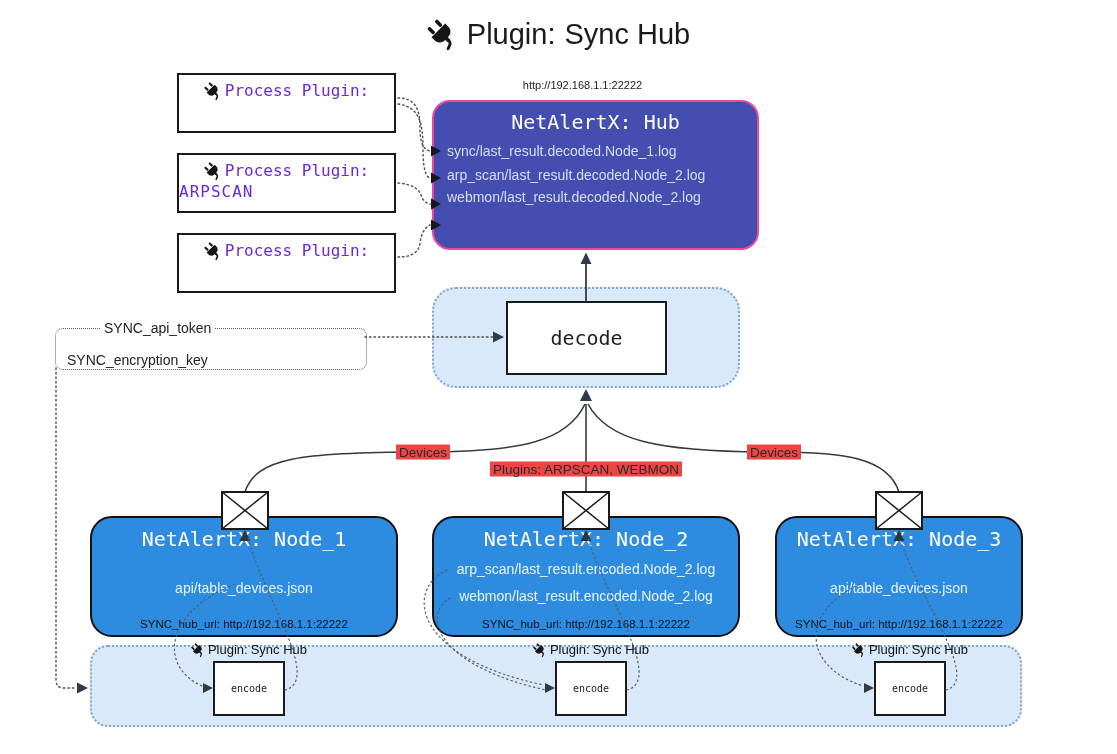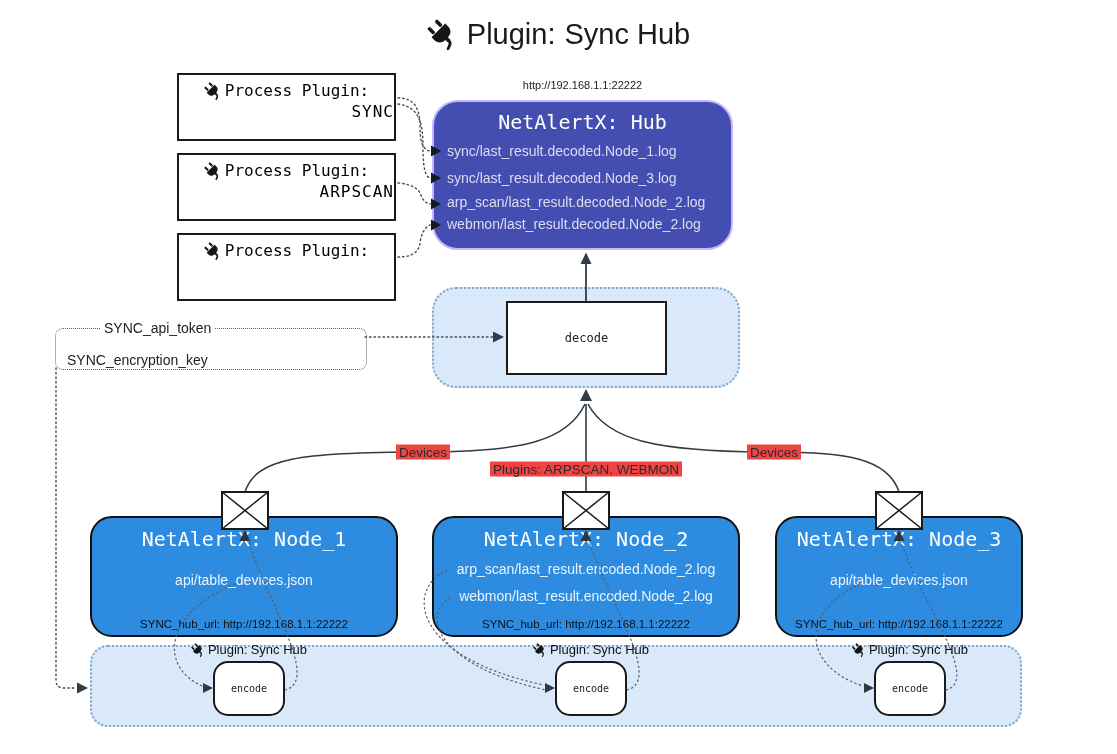--- a/index.html
+++ b/index.html
@@ -7,55 +7,55 @@
          font-family:"Liberation Sans",sans-serif;color:#1a1a1a;}
   .mono{font-family:"DejaVu Sans Mono","Liberation Mono",monospace;}
   .b{font-weight:normal;}
   .overlay{position:absolute;left:0;top:0;width:1117px;height:754px;pointer-events:none;z-index:5;}
   .lbl{z-index:6;}
 
   .page-title{position:absolute;top:18px;left:0;width:100%;display:flex;justify-content:center;
               align-items:center;gap:9px;font-size:29px;z-index:2;}
   .plug{fill:#151515;color:#151515;transform:rotate(-45deg);flex:0 0 auto;}
 
-  .procbox{position:absolute;left:177px;width:219px;height:68px;background:#fff;border:2px solid #1a1a1a;
-           box-sizing:border-box;text-align:right;font-size:16px;color:#000000;z-index:2;}
+  .procbox{position:absolute;left:177px;width:219px;height:60px;background:#fff;border:2px solid #1a1a1a;
+           box-sizing:border-box;text-align:left;font-size:16px;color:#6d28d9;z-index:2;}
   .pb-l1{margin-top:6px;display:flex;align-items:center;justify-content:center;gap:3px;}
   .pb-l2{margin-top:2px;letter-spacing:1px;}
 
   .hub-url-top{position:absolute;left:432px;top:79px;width:301px;text-align:center;font-size:11px;color:#222;z-index:2;}
-  .hub{position:absolute;left:432px;top:100px;width:301px;height:150px;background:var(--hub-bg,#444db0);
-       border:2px solid #c4b5fd;border-radius:26px;box-sizing:border-box;z-index:2;}
+  .hub{position:absolute;left:432px;top:100px;width:327px;height:150px;background:var(--hub-bg,#444db0);
+       border:2px solid #ec4899;border-radius:18px;box-sizing:border-box;z-index:2;}
   .hub-title{margin-top:8px;text-align:center;font-size:20px;color:#fff;}
   .hub-lines{margin-top:4px;padding-left:13px;font-size:14px;color:var(--hub-text,#d9def0);text-align:left;}
   .hl-tall{line-height:27px;}
   .hl-short{line-height:21.5px;}
 
   .panel{position:absolute;background:var(--panel-bg,#d9e9f9);border:2px dotted var(--panel-border,#7fa7cc);
          box-sizing:border-box;z-index:1;}
   .panel.decode-panel{left:432px;top:287px;width:308px;height:101px;border-radius:24px;}
   .panel.encode-panel{left:90px;top:645px;width:932px;height:82px;border-radius:18px;}
 
   .whitebox{position:absolute;background:#fff;border:2px solid #1a1a1a;box-sizing:border-box;
             display:flex;align-items:center;justify-content:center;color:#222;z-index:2;}
-  .decode-box{left:506px;top:301px;width:161px;height:74px;font-size:12px;}
-  .encode-box{top:661px;width:72px;height:55px;font-size:10px;border-radius:15px;}
+  .decode-box{left:506px;top:301px;width:161px;height:74px;font-size:20px;}
+  .encode-box{top:661px;width:72px;height:55px;font-size:10px;}
 
   .token-rect{position:absolute;left:55px;top:328px;width:310px;height:40px;border:1px dotted #5e5e5e;
               border-radius:8px;z-index:2;}
   .token-label{position:absolute;background:#fff;padding:0 3px;font-size:14px;color:#222;white-space:nowrap;text-align:right;}
 
   .edge-label{position:absolute;transform:translate(-50%,-50%);background:#ef4444;padding:0 3px;
               font-size:13.5px;color:#2b2b2b;white-space:nowrap;}
 
   .node{position:absolute;top:516px;height:121px;background:var(--node-bg,#2d8ce0);border:2px solid #111;
         border-radius:22px;box-sizing:border-box;z-index:2;}
   .node-title{margin-top:9px;text-align:center;font-size:20px;color:#fff;}
   .node-lines{text-align:center;font-size:14px;color:var(--node-text,#e9f4fd);line-height:27px;}
-  .node-lines.single{margin-top:16px;}
+  .node-lines.single{margin-top:24px;}
   .node-lines.double{margin-top:5px;}
   .node-huburl{position:absolute;bottom:5px;left:0;width:100%;text-align:center;font-size:11.5px;color:#0d1117;}
 
   .enc-label{position:absolute;top:642px;transform:translateX(-50%);display:flex;align-items:center;gap:3px;
              font-size:13px;color:#111;white-space:nowrap;z-index:6;}
 </style>
 </head>
 <body>
 
 <svg width="0" height="0" style="position:absolute" aria-hidden="true">
@@ -78,21 +78,20 @@
     <span class="b">Sync Hub</span>
   </div>
 
   <div class="procbox mono" style="top:73px">
     <div class="pb-l1">
       <svg class="plug" width="18" height="18" viewBox="0 0 24 24">
           <use href="#plug"></use>
         </svg>
       <span>Process Plugin:</span>
     </div>
-    <div class="pb-l2">SYNC</div>
   </div>
   <div class="procbox mono" style="top:153px">
     <div class="pb-l1">
       <svg class="plug" width="18" height="18" viewBox="0 0 24 24">
           <use href="#plug"></use>
         </svg>
       <span>Process Plugin:</span>
     </div>
     <div class="pb-l2">ARPSCAN</div>
   </div>
@@ -105,21 +104,20 @@
     </div>
   </div>
 
   <div class="hub-url-top">http://192.168.1.1:22222</div>
   <div class="hub">
     <div class="hub-title mono">
       <span>NetAlertX: </span><span class="b">Hub</span>
     </div>
     <div class="hub-lines">
       <div class="hl-tall"><span>sync/last_result.</span><span class="b">decoded</span><span>.Node_1.log</span></div>
-      <div class="hl-tall"><span>sync/last_result.</span><span class="b">decoded</span><span>.Node_3.log</span></div>
       <div class="hl-short"><span>arp_scan/last_result.</span><span class="b">decoded</span><span>.Node_2.log</span></div>
       <div class="hl-short"><span>webmon/last_result.</span><span class="b">decoded</span><span>.Node_2.log</span></div>
     </div>
   </div>
 
   <div class="panel decode-panel"></div>
   <div class="whitebox decode-box mono">decode</div>
 
   <div class="token-rect"></div>
   <div class="token-label lbl" style="left:101px;top:320px">SYNC_api_token</div>

